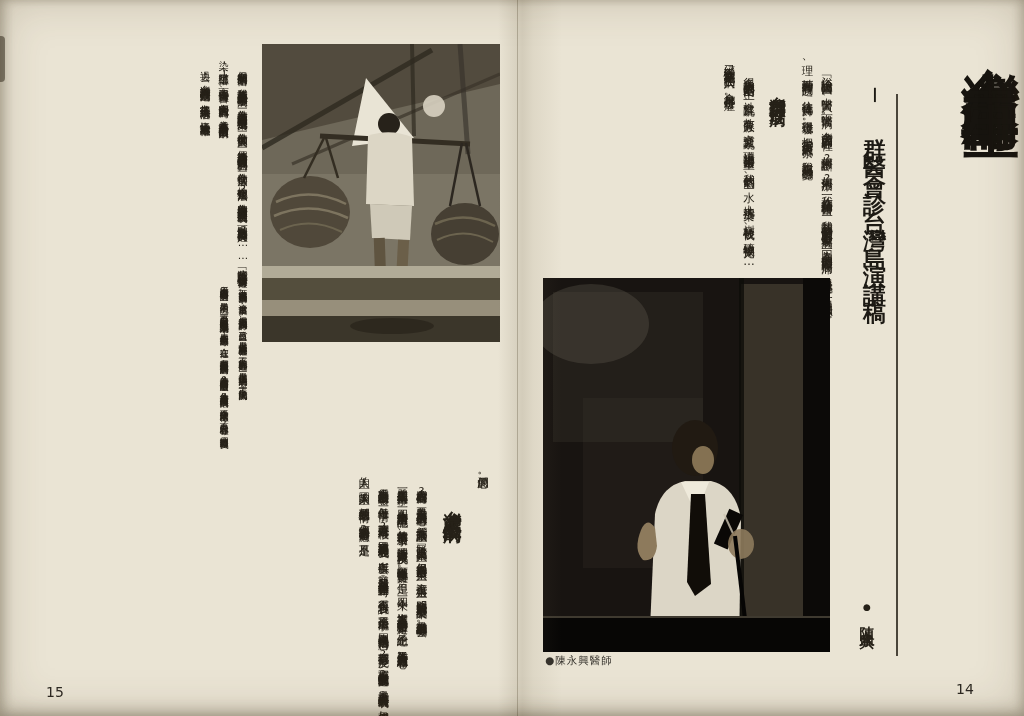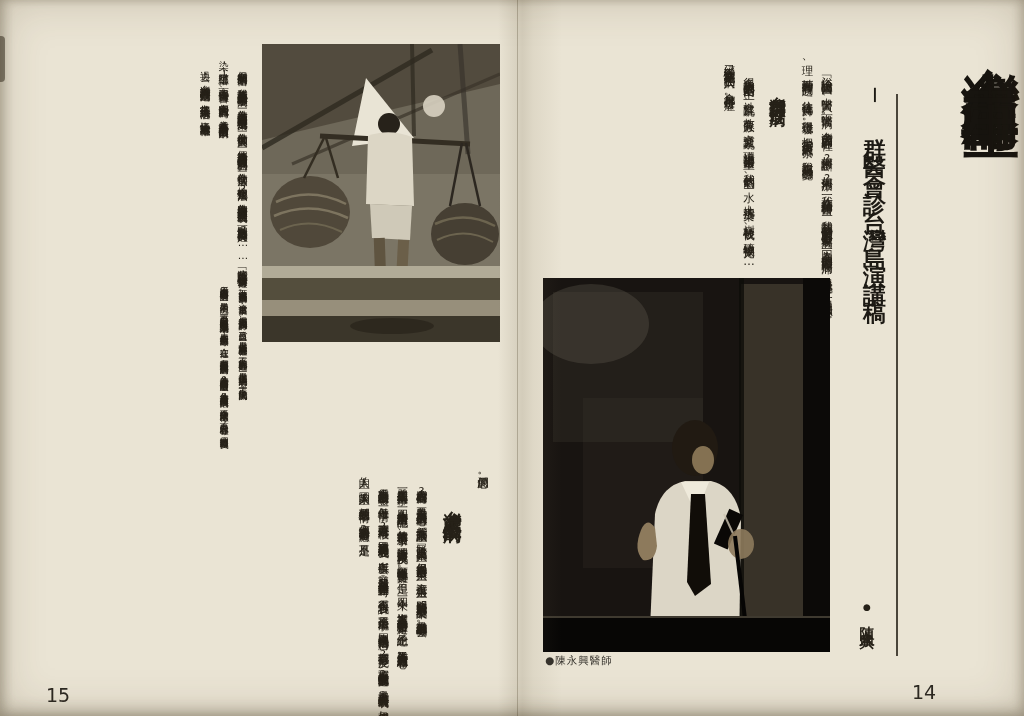--- a/index.html
+++ b/index.html
@@ -38,23 +38,23 @@
   
   .l-band1{left:28px;top:52px;width:224px;height:216px;font-size:10.4px;line-height:18.7px;
     letter-spacing:.5px;}
   .l-band2{left:28px;top:270px;width:224px;height:190px;font-size:8.9px;line-height:18.8px;
     letter-spacing:.4px;}
   .l-band3{right:532px;top:468px;height:240px;font-size:11px;line-height:19.2px;letter-spacing:.5px;}
   .lead-end{padding-top:10px;}
   .l-head{font-size:18.5px;line-height:28px;letter-spacing:2px;padding-top:28px;margin:0 7px;
     font-weight:bold;}
 
-  .pagenum{position:absolute;font-size:19px;color:#2c2822;font-family:"DejaVu Sans",sans-serif;}
+  .pagenum{position:absolute;font-size:14px;color:#2c2822;font-family:"DejaVu Sans",sans-serif;}
   .pn-left{left:46px;top:684px;}
-  .pn-right{left:912px;top:681px;}
+  .pn-right{left:956px;top:681px;}
 
   .photo{position:absolute;display:block;}
   .photo-worker{left:262px;top:44px;width:238px;height:298px;}
   .photo-speaker{left:543px;top:278px;width:287px;height:374px;}
   svg{display:block;}
 </style>
 </head>
 <body>
 
 <div class="spread">

